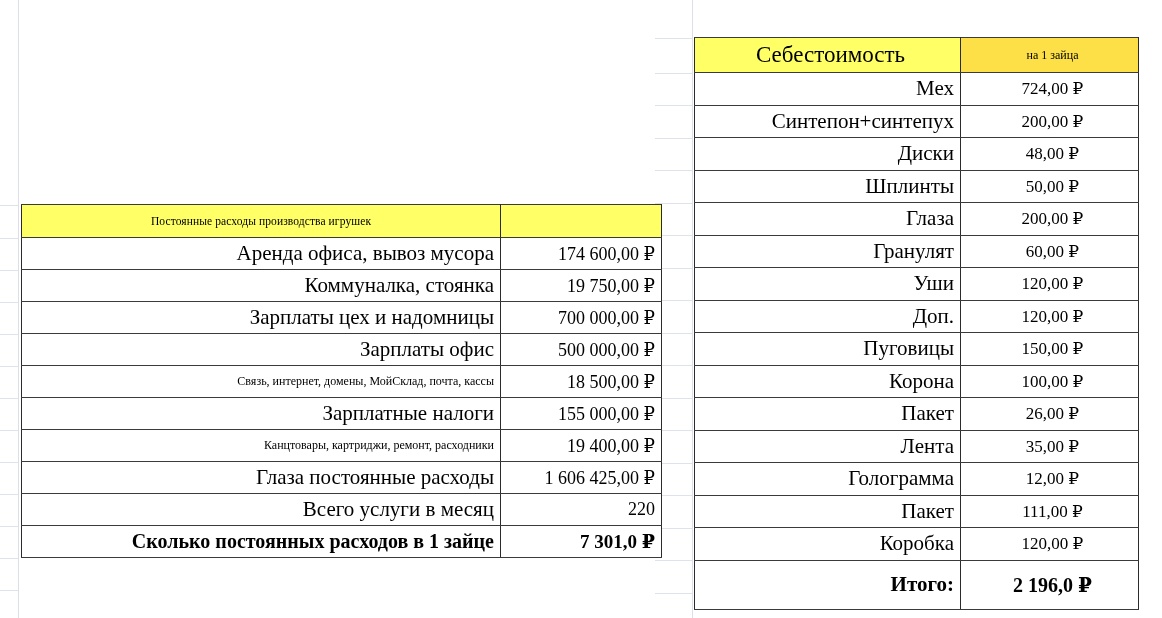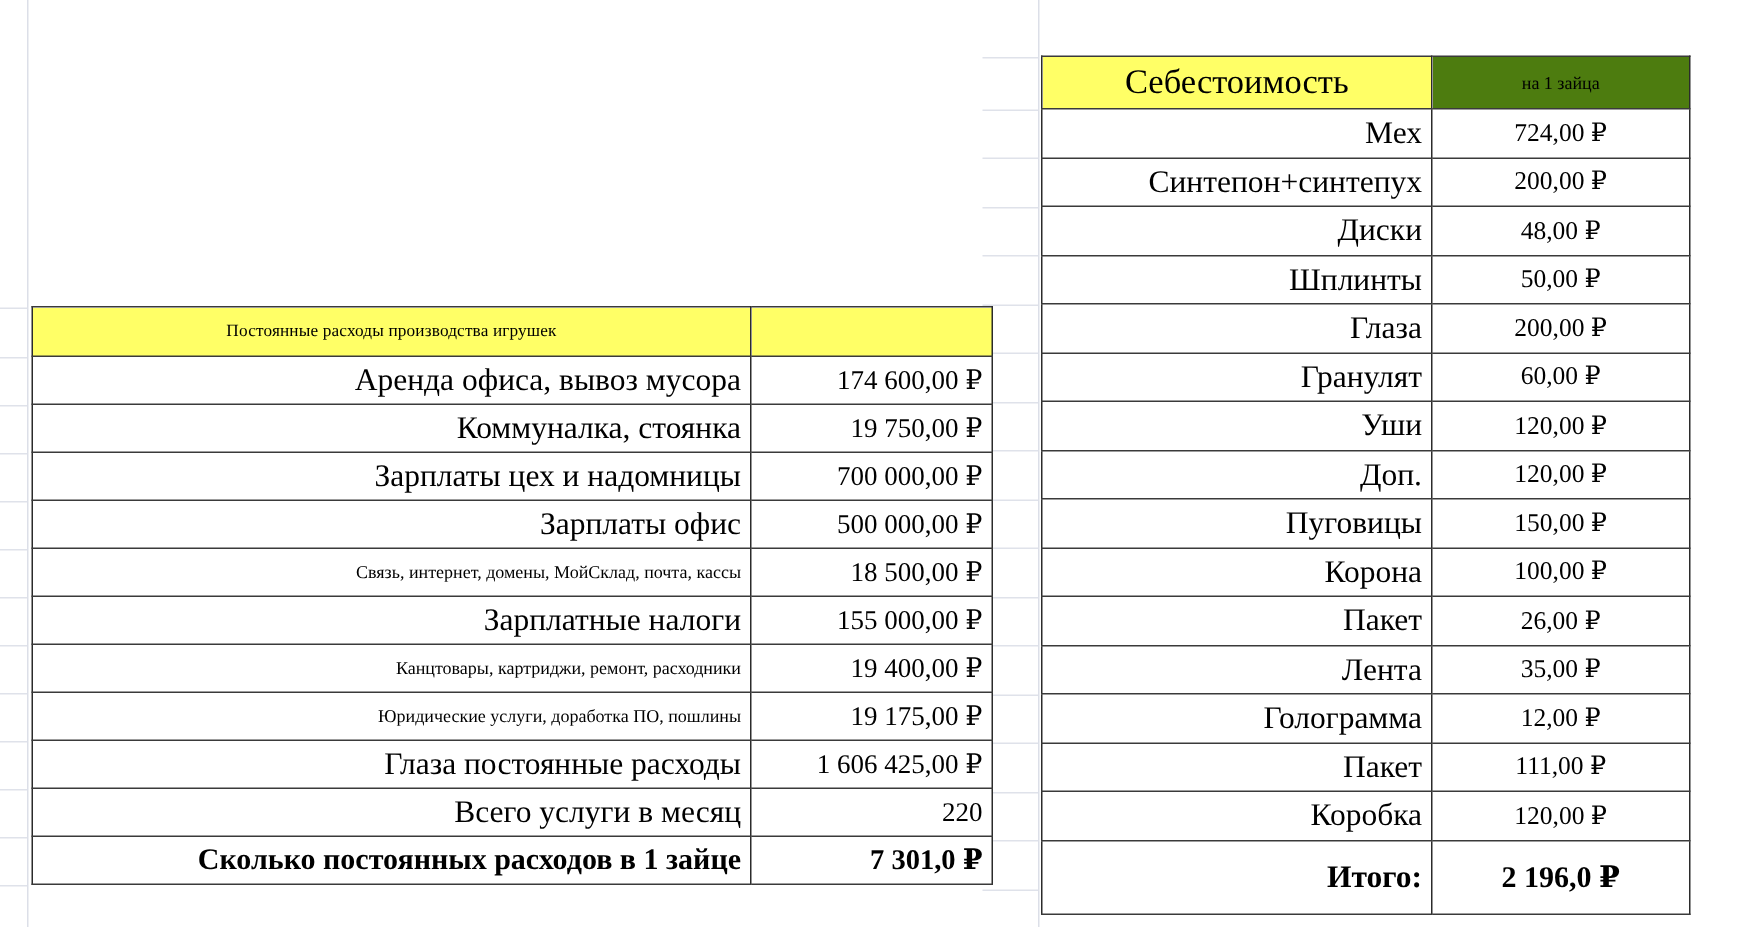--- a/index.html
+++ b/index.html
@@ -57,21 +57,21 @@
   }
   .cell-value {
     text-align: right;
   }
   .hdr {
     background: #ffff66;
     text-align: center;
     font-weight: normal;
   }
   .hdr-sub {
-    background: #4d7c0f;
+    background: #fde047;
     text-align: center;
   }
   .bold {
     font-weight: bold;
   }
 
   
   #left-table {
     left: 21px;
     top: 204px;
@@ -85,21 +85,21 @@
   #left-table tr.small-row .c-label { font-size: 12px; }
   #left-table tr.total-row .c-label { font-size: 20px; }
   #left-table tr.total-row .c-value { font-size: 19px; }
 
   
   #right-table {
     left: 694px;
     top: 37px;
     width: 406px;
   }
-  #right-table td { height: 31.5px; }
+  #right-table td { height: 31.5px; padding-left: 12px; }
   #right-table .c-label { width: 247px; font-size: 21px; }
   #right-table .c-value { width: 159px; font-size: 17px; text-align: center; }
   #right-table tr.header-row td { height: 34px; }
   #right-table .hdr { font-size: 23px; }
   #right-table .hdr-sub { font-size: 12px; }
   #right-table tr.grand-row td { height: 48px; }
   #right-table tr.grand-row .c-label { font-size: 21px; }
   #right-table tr.grand-row .c-value { font-size: 20px; }
 </style>
 </head>
@@ -171,24 +171,20 @@
         <td class="c-value cell-value">18 500,00 ₽</td>
       </tr>
       <tr class="data-row">
         <td class="c-label cell-label">Зарплатные налоги</td>
         <td class="c-value cell-value">155 000,00 ₽</td>
       </tr>
       <tr class="small-row">
         <td class="c-label cell-label">Канцтовары, картриджи, ремонт, расходники</td>
         <td class="c-value cell-value">19 400,00 ₽</td>
       </tr>
-      <tr class="small-row">
-        <td class="c-label cell-label">Юридические услуги, доработка ПО, пошлины</td>
-        <td class="c-value cell-value">19 175,00 ₽</td>
-      </tr>
       <tr class="data-row">
         <td class="c-label cell-label">Глаза постоянные расходы</td>
         <td class="c-value cell-value">1 606 425,00 ₽</td>
       </tr>
       <tr class="data-row">
         <td class="c-label cell-label">Всего услуги в месяц</td>
         <td class="c-value cell-value">220</td>
       </tr>
       <tr class="total-row">
         <td class="c-label cell-label bold">Сколько постоянных расходов в 1 зайце</td>

